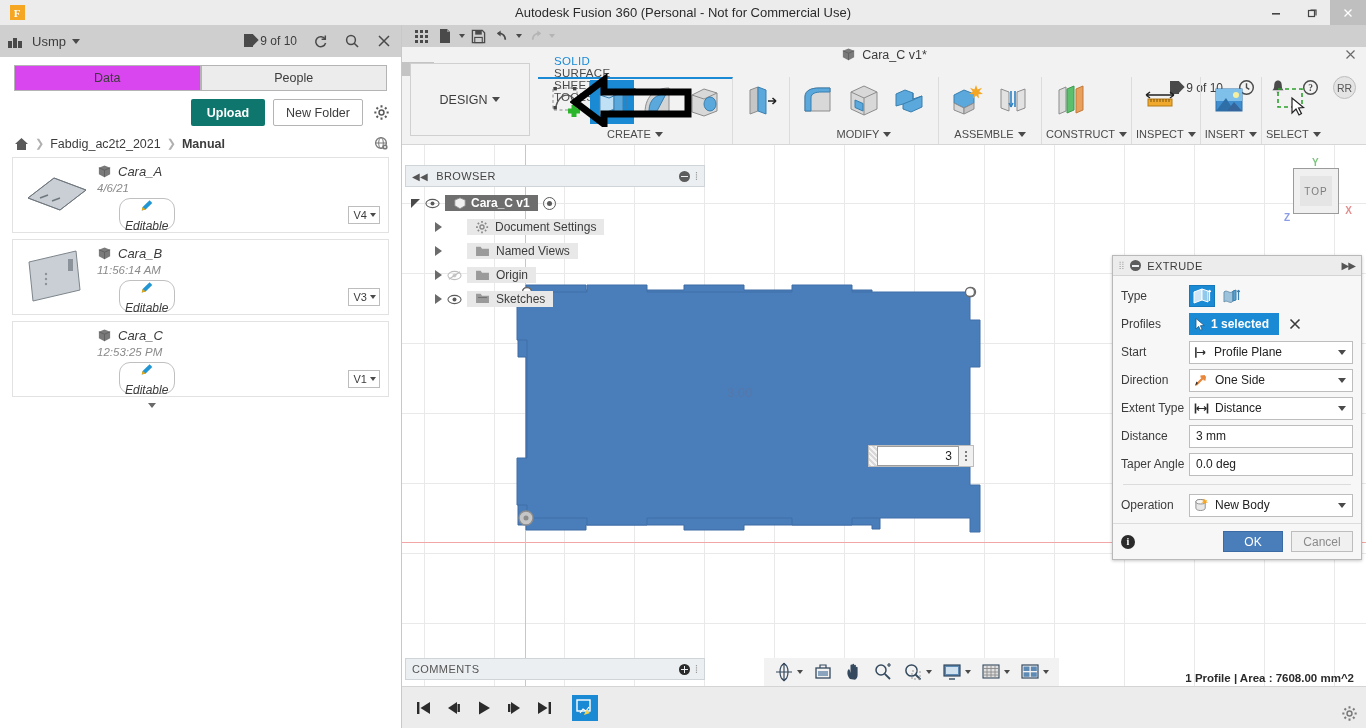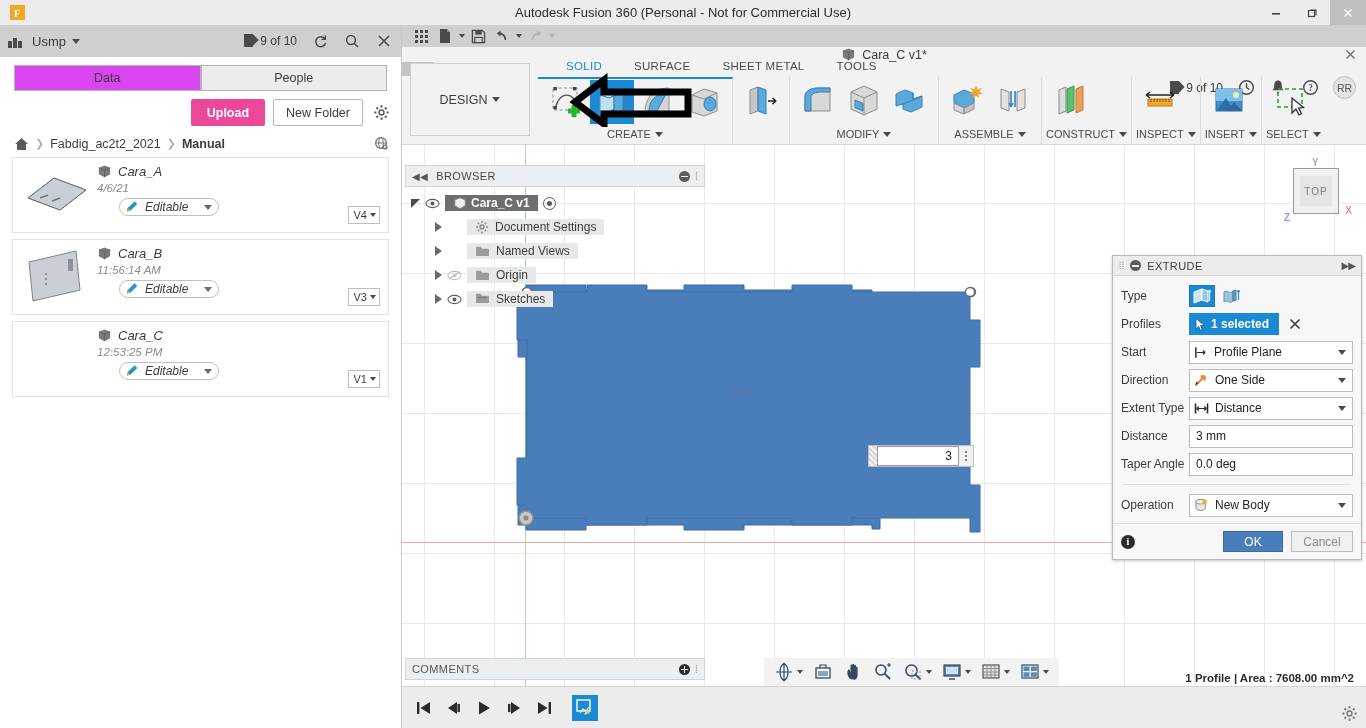--- a/index.html
+++ b/index.html
@@ -66,21 +66,21 @@
   .ic-btn { width:18px;height:18px;color:#4a4a4a; display:flex;align-items:center;justify-content:center; font-size:15px;}
 
   .dp-tabs { display:flex; padding: 8px 14px 0 14px; gap:0; }
   .dp-tab {
     flex:1; height:26px; border:1px solid #b4b4b4; background:#ececec;
     display:flex;align-items:center;justify-content:center; font-size:12.5px; color:#3c3c3c;
   }
   .dp-tab.active { background:#d946ef; }
   .dp-actions { display:flex; align-items:center; justify-content:flex-end; gap:8px; padding: 8px 10px 0 14px; }
   .btn-upload {
-    background:#ec4899; color:#fff; border:none; height:27px; padding:0 16px;
+    background:#0f766e; color:#fff; border:none; height:27px; padding:0 16px;
     font-size:12.5px; font-weight:bold; font-family:"Liberation Sans",sans-serif; border-radius:2px;
   }
   .btn-newfolder {
     background:#fff; color:#3c3c3c; border:1px solid #b4b4b4; height:27px; padding:0 12px;
     font-size:12.5px; font-family:"Liberation Sans",sans-serif; border-radius:2px;
   }
   .gear { width:20px;height:20px;color:#5a5a5a;font-size:17px;display:flex;align-items:center;justify-content:center;}
 
   .breadcrumb {
     display:flex; align-items:center; gap:6px; padding: 10px 12px 6px 14px; font-size:12.5px;
@@ -96,21 +96,21 @@
     background:#fff; border:1px solid #e2e2e2; height:76px; margin-bottom:6px;
     display:flex; align-items:flex-start; padding:6px 8px; position:relative;
   }
   .fc-thumb { width:72px; height:60px; display:flex; align-items:center; justify-content:center; }
   .fc-body { flex:1; padding-left:4px;font-style:italic; }
   .fc-name { display:flex; align-items:center; gap:6px; font-size:13px; color:#3c3c3c; }
   .cube-ic { width:15px;height:15px;}
   .fc-date { font-size:11.5px; color:#8a8a8a; margin-top:3px; }
   .fc-editable {
     margin-top:4px; margin-left:22px; display:inline-flex; align-items:center; gap:6px;
-    border:1px solid #c0c0c0; border-radius:11px; height:18px; padding: 0 6px 0 5px; background:#fff;
+    border:1px solid #c0c0c0; border-radius:11px; height:32px; padding: 0 6px 0 5px; background:#fff;flex-direction:column;
   }
   .pencil-ic { width:14px;height:14px; }
   .fc-editable span { font-size:12px; color:#3c3c3c; }
   .fc-editable .caret-dn { margin-left:10px; border-top-color:#6a6a6a; }
   .fc-ver {
     position:absolute; right:8px; bottom:8px; border:1px solid #bdbdbd; background:#fff;
     height:18px; padding:0 3px 0 5px; display:flex; align-items:center; gap:3px; font-size:11px; color:#3c3c3c;
   }
   .fc-ver .caret-dn { border-top-color:#4a4a4a; border-left-width:3px;border-right-width:3px;border-top-width:4px;}
 
@@ -135,21 +135,21 @@
   .avatar { width:23px;height:23px;border-radius:50%;background:#e4e4e4;border:1px solid #bdbdbd;
             display:flex;align-items:center;justify-content:center;font-size:10.5px;color:#555;}
 
   
   .ribbon { height:90px; background:#f2f2f2; display:flex; align-items:stretch; border-bottom:1px solid #d6d6d6; }
   .designbox {
     width:120px; margin:8px; border:1px solid #d0d0d0; background:#f2f2f2;
     display:flex; align-items:center; justify-content:center; gap:5px; font-size:12.5px; color:#3c3c3c;
   }
   .wsgroup { position:relative; display:flex; flex-direction:column; }
-  .wstabs { height:22px; display:flex; align-items:center; gap:0; padding-left:0; }
+  .wstabs { height:22px; display:flex; align-items:flex-start; gap:0; padding-left:0;flex-direction:column; }
   .wstab { padding:0 16px; font-size:11.5px; color:#4a4a4a; letter-spacing:0.3px; }
   .wstab.active { color:#1a8ad4; }
   .ribbon-rows { display:flex; flex:1; }
   .rib-panel { display:flex; flex-direction:column; justify-content:space-between; border-right:1px solid #dcdcdc; padding:0 4px;}
   .rib-icons { display:flex; align-items:center; gap:2px; height:46px; padding: 0 2px; }
   .rib-label { text-align:center; font-size:11px; color:#4a4a4a; padding-bottom:4px; display:flex;align-items:center;justify-content:center;gap:4px;}
   .rib-btn { width:44px;height:44px; display:flex;align-items:center;justify-content:center; position:relative;}
   .rib-btn.sel { background:#1a8ad4; }
 
   

